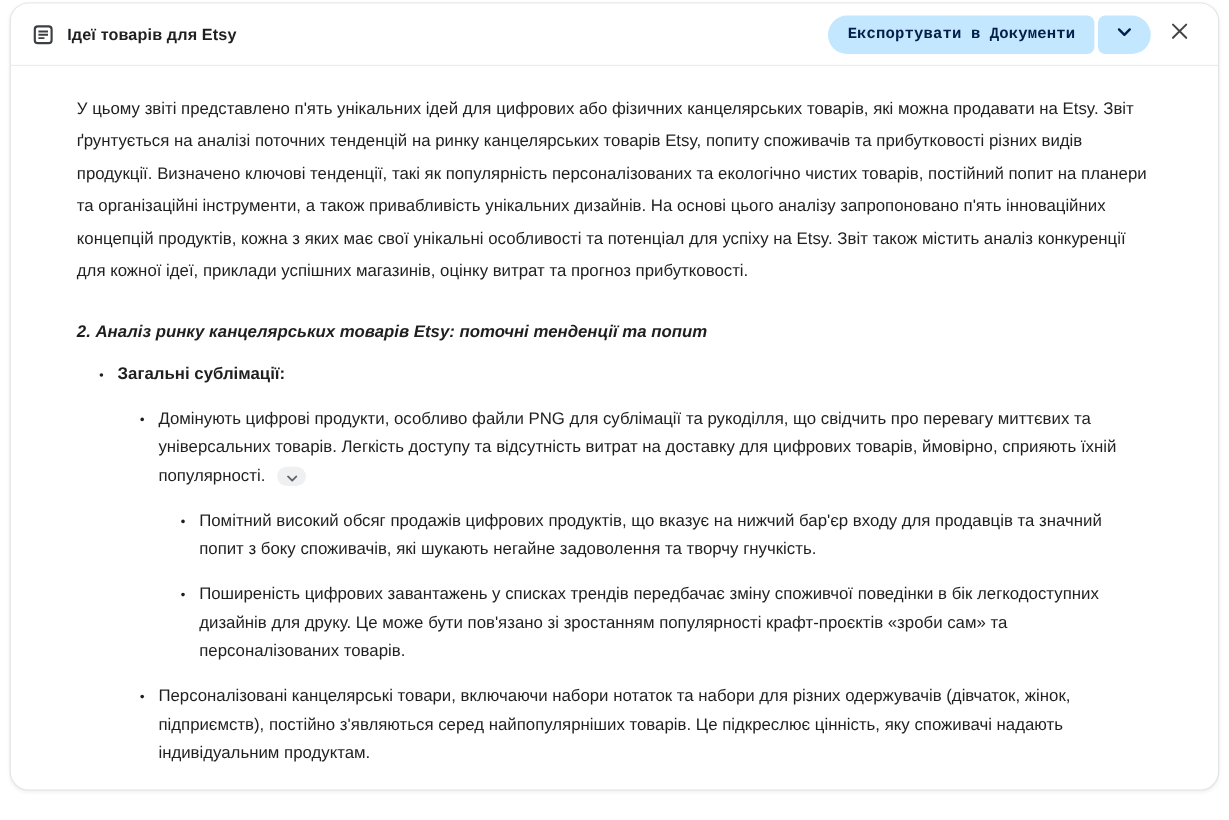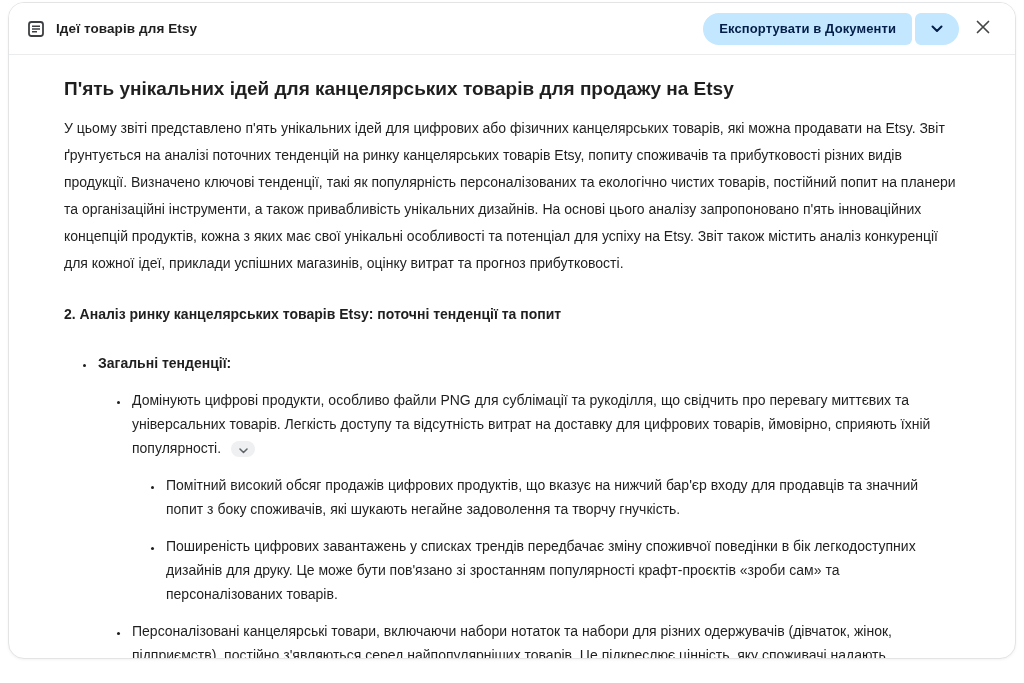--- a/index.html
+++ b/index.html
@@ -30,21 +30,21 @@
     padding: 0 16px 0 18px;
     border-bottom: 1px solid #ebecee;
     background: #ffffff;
   }
   .header-left { display: flex; align-items: center; gap: 11px; }
   .doc-icon { display: flex; align-items: center; color: #3c4043; }
   .panel-title { font-size: 13.5px; font-weight: 700; color: #1f1f1f; letter-spacing: 0.1px; }
   .header-right { display: flex; align-items: center; }
   .export-group { display: flex; gap: 3px; }
   .btn {
-    font-family: Liberation Sans, sans-serif;
+    font-family: Liberation Mono, monospace;
     border: none; cursor: pointer;
     display: inline-flex; align-items: center; justify-content: center;
   }
   .btn-export {
     background: #c2e7ff; color: #041e49;
     height: 32px; padding: 0 16px;
     border-radius: 16px 6px 6px 16px;
     font-size: 13px; font-weight: 700;
     letter-spacing: 0.1px;
   }
@@ -67,21 +67,21 @@
     font-size: 19px; font-weight: 700;
     line-height: 24px;
     margin: 0 0 14px 0;
     color: #1f1f1f;
   }
   .section-heading {
     font-size: 14px; font-weight: 700;
     line-height: 18px;
     margin: 0 0 20px 0;
   }
-  .section-heading.tight { margin-bottom: 28px; }
+  .section-heading.tight { margin-bottom: 14px; font-style: italic; }
   .overview { margin: 0 0 28px 0; line-height: 27px; }
   ul.doc-list { margin: 0; padding-left: 32px; list-style: disc; }
   ul.doc-list li { line-height: 24px; margin-bottom: 13px; padding-left: 2px; }
   ul.doc-list li::marker { font-size: 11px; color: #1f1f1f; }
   ul.doc-list ul { margin-top: 13px; padding-left: 32px; list-style: disc; }
   .li-label { font-weight: 700; }
   .chip {
     display: inline-flex; align-items: center; justify-content: center;
     width: 24px; height: 16px;
     border-radius: 9px;
@@ -124,30 +124,29 @@
         <span>
           <svg width="14" height="14" viewBox="0 0 14 14" fill="none">
             <path d="M1.5 1.5 L12.5 12.5 M12.5 1.5 L1.5 12.5" stroke="#444746" stroke-width="1.7" stroke-linecap="round"></path>
           </svg>
         </span>
       </button>
     </div>
   </div>
 
   <div class="content">
-    <h1 class="doc-title">П'ять унікальних ідей для канцелярських товарів для продажу на Etsy</h1>
 
 
     <p class="overview">У цьому звіті представлено п'ять унікальних ідей для цифрових або фізичних канцелярських товарів, які можна продавати на Etsy. Звіт ґрунтується на аналізі поточних тенденцій на ринку канцелярських товарів Etsy, попиту споживачів та прибутковості різних видів продукції. Визначено ключові тенденції, такі як популярність персоналізованих та екологічно чистих товарів, постійний попит на планери та організаційні інструменти, а також привабливість унікальних дизайнів. На основі цього аналізу запропоновано п'ять інноваційних концепцій продуктів, кожна з яких має свої унікальні особливості та потенціал для успіху на Etsy. Звіт також містить аналіз конкуренції для кожної ідеї, приклади успішних магазинів, оцінку витрат та прогноз прибутковості.</p>
 
     <h3 class="section-heading tight">2. Аналіз ринку канцелярських товарів Etsy: поточні тенденції та попит</h3>
 
     <ul class="doc-list">
       <li>
-        <span class="li-label">Загальні тенденції:</span>
+        <span class="li-label">Загальні сублімації:</span>
         <ul>
           <li>
             <span>Домінують цифрові продукти, особливо файли PNG для сублімації та рукоділля, що свідчить про перевагу миттєвих та універсальних товарів. Легкість доступу та відсутність витрат на доставку для цифрових товарів, ймовірно, сприяють їхній популярності.</span>
             <button class="chip">
               <span>
                 <svg width="9" height="6" viewBox="0 0 9 6" fill="none">
                   <path d="M1 1 L4.5 4.5 L8 1" stroke="#5f6368" stroke-width="1.5" stroke-linecap="round" stroke-linejoin="round"></path>
                 </svg>
               </span>
             </button>

